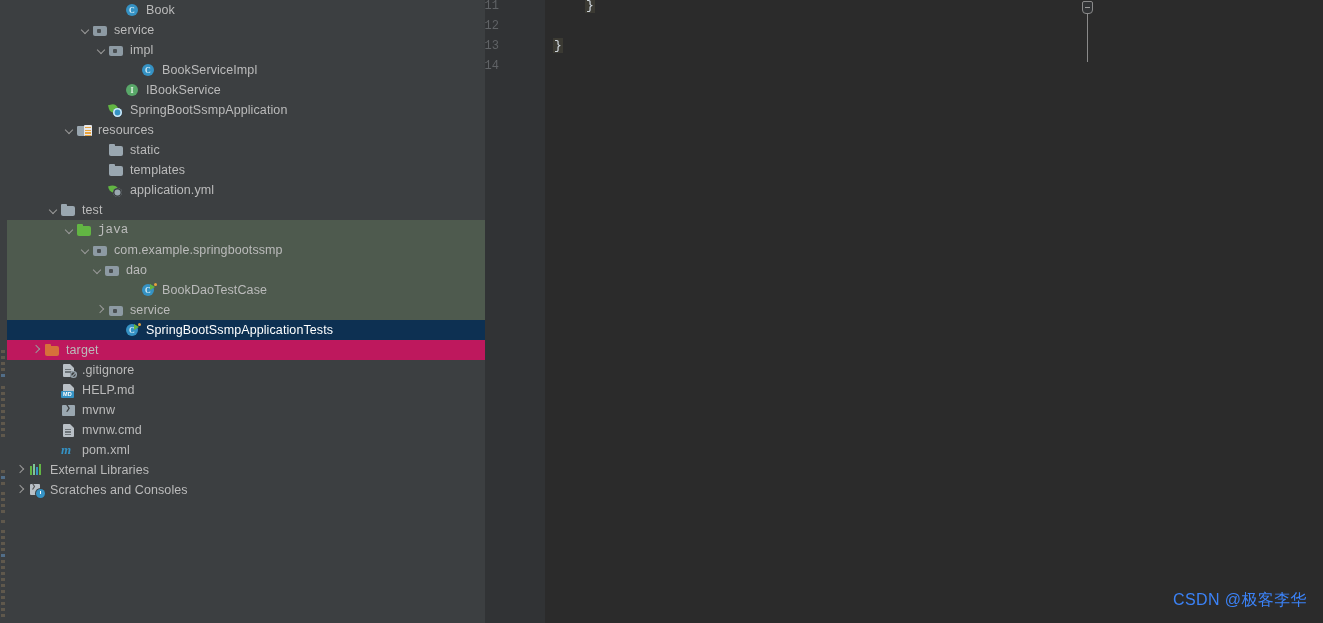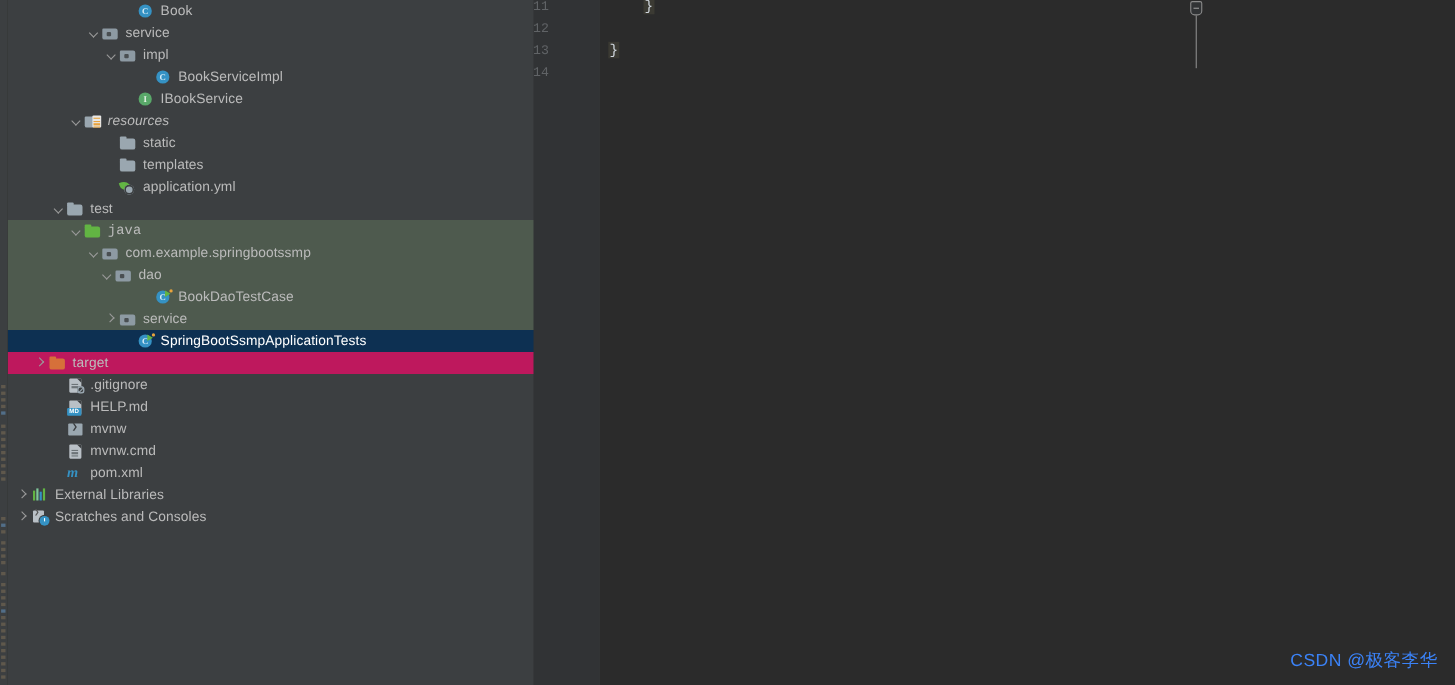--- a/index.html
+++ b/index.html
@@ -389,21 +389,31 @@
           </span>
           <span class="label lbl">BookServiceImpl</span>
         </div>
         <div class="row" style="padding-left: 104px;">
           <span class="chev"></span>
           <span class="ico">
             <span class="circ itf">I</span>
           </span>
           <span class="label lbl">IBookService</span>
         </div>
-        <div class="row" style="padding-left: 56px; font-style: italic;">
+        <div class="row" style="padding-left: 88px;">
+          <span class="chev"></span>
+          <span class="ico">
+            <span class="spring">
+              <span class="leaf"></span>
+              <span class="ring"></span>
+            </span>
+          </span>
+          <span class="label lbl">SpringBootSsmpApplication</span>
+        </div>
+        <div class="row" style="padding-left: 56px;">
           <span class="chev down"></span>
           <span class="ico fold-res">
             <span class="badge-lines">
               <i></i>
               <i></i>
               <i></i>
               <i></i>
             </span>
           </span>
           <span class="label lbl">resources</span>

